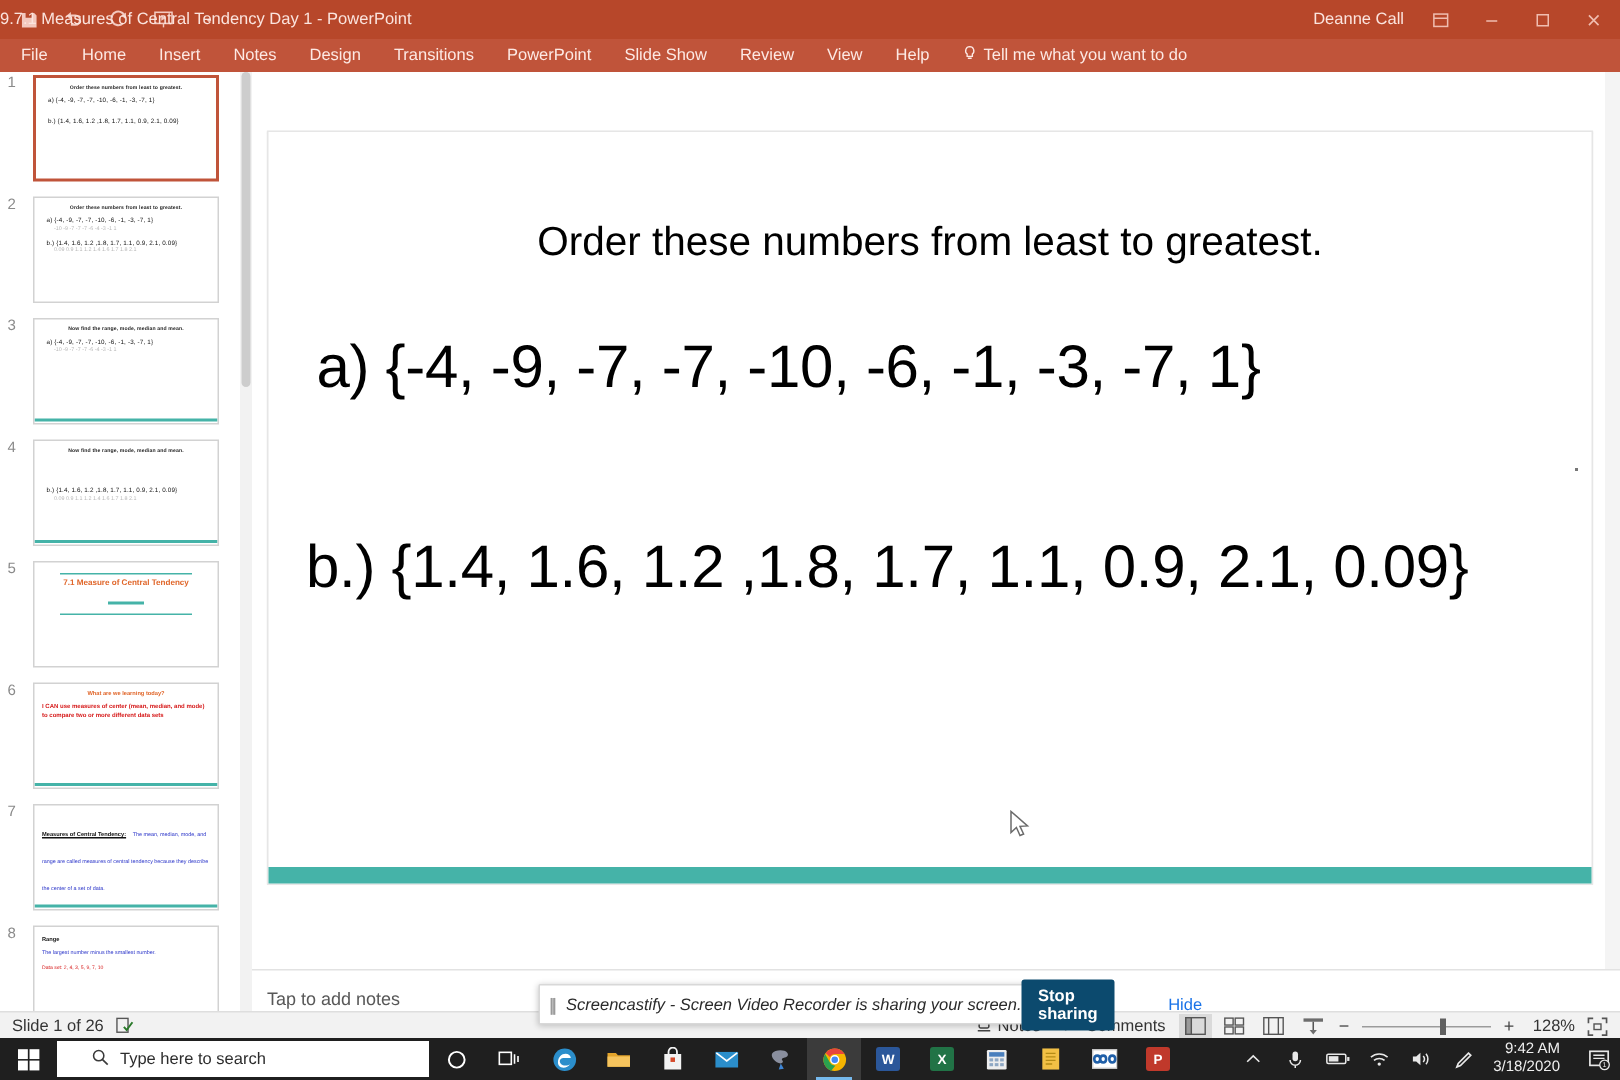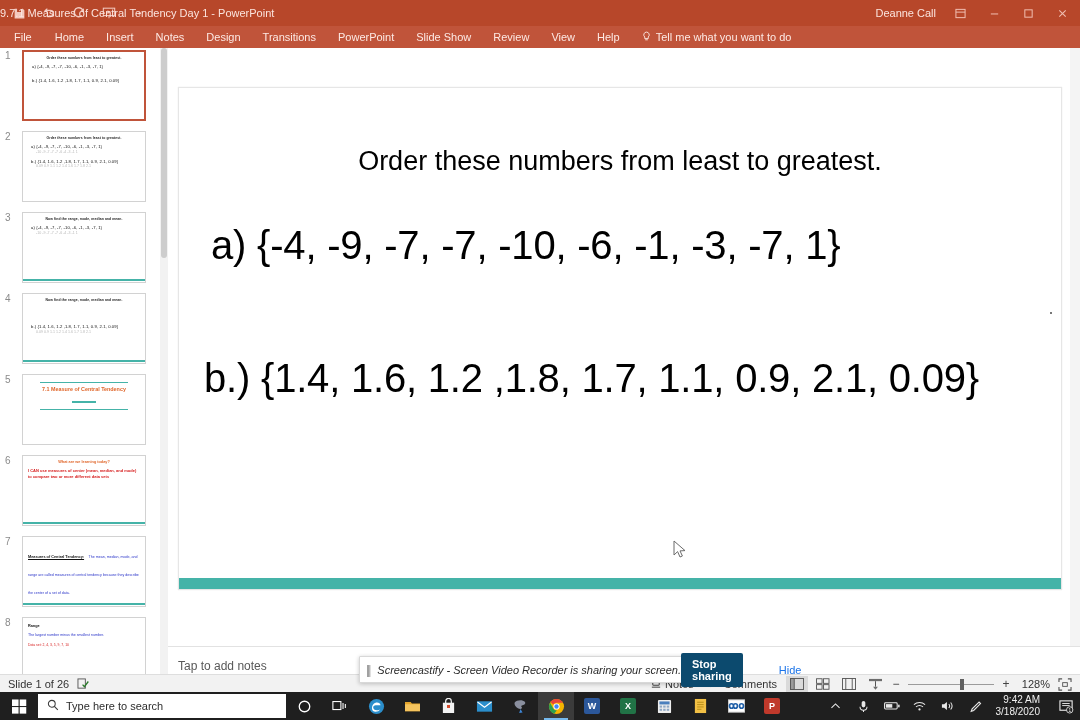--- a/index.html
+++ b/index.html
@@ -218,21 +218,21 @@
   .taskbar {
     position: absolute; left: 0; top: 692px; width: 1080px; height: 28px;
     background: #1f1f1f; display: flex; align-items: center;
   }
   .tb-start {
     width: 38px; height: 28px; display: flex; align-items: center;
     justify-content: center;
   }
   .tb-search {
     width: 248px; height: 24px; background: #ffffff;
-    display: flex; align-items: center; gap: 7px; padding-left: 9px;
+    display: flex; align-items: center; gap: 7px; padding-left: 23px;
     margin-left: 0px;
   }
   .tb-search span { font-size: 11px; color: #2c2c2c; }
   .tb-icons { display: flex; align-items: center; }
   .tb-ico {
     width: 36px; height: 28px; display: flex; align-items: center;
     justify-content: center; position: relative;
   }
   .tb-ico.active { background: #3b3b3b; }
   .tb-ico.active::after {

